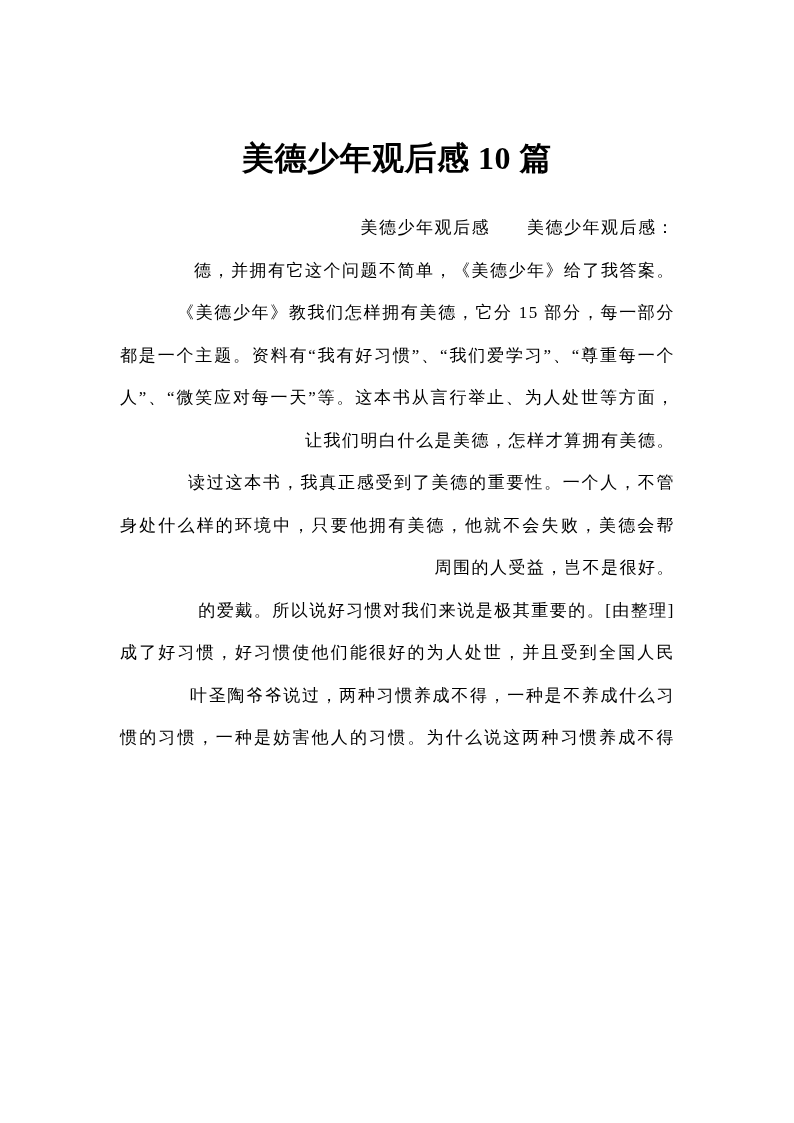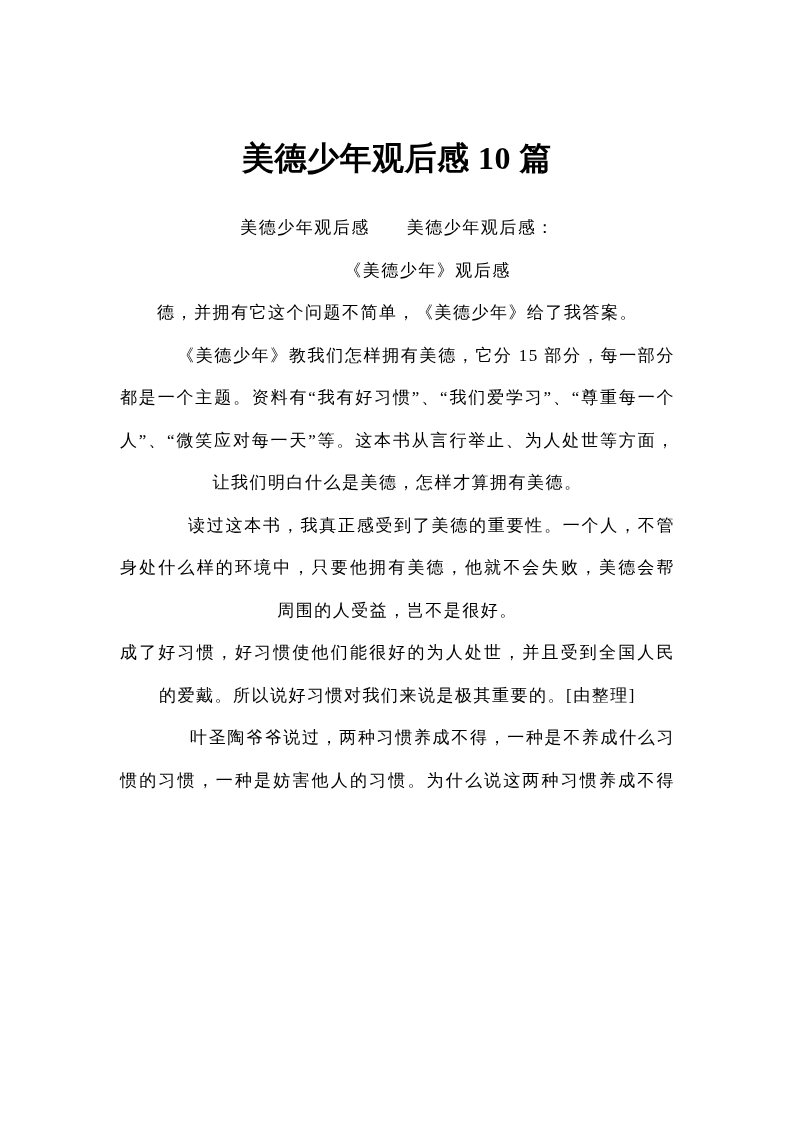--- a/index.html
+++ b/index.html
@@ -32,45 +32,44 @@
     position: absolute;
     top: 207px;
     left: 120px;
     width: 555px;
   }
   .line {
     height: 42.5px;
     line-height: 42.5px;
     font-size: 17px;
     letter-spacing: 1.5px;
-    text-align: center;
+    text-align: right;
     white-space: normal;
   }
   .line.j {
     text-align: justify;
     text-align-last: justify;
   }
 </style>
 </head>
 <body>
 
 <div class="page">
 
   <h1 class="doc-title">美德少年观后感 10 篇</h1>
 
   <div class="doc-body">
     <div class="line">美德少年观后感　　美德少年观后感：</div>
-    <div class="line" style="padding-left:60px;">《美德少年》观后感</div>
     <div class="line">德，并拥有它这个问题不简单，《美德少年》给了我答案。</div>
     <div class="line j" style="padding-left:57px;">《美德少年》教我们怎样拥有美德，它分 15 部分，每一部分</div>
     <div class="line j">都是一个主题。资料有“我有好习惯”、“我们爱学习”、“尊重每一个</div>
     <div class="line j">人”、“微笑应对每一天”等。这本书从言行举止、为人处世等方面，</div>
     <div class="line">让我们明白什么是美德，怎样才算拥有美德。</div>
     <div class="line j" style="padding-left:68px;">读过这本书，我真正感受到了美德的重要性。一个人，不管</div>
     <div class="line j">身处什么样的环境中，只要他拥有美德，他就不会失败，美德会帮</div>
     <div class="line">周围的人受益，岂不是很好。</div>
+    <div class="line">的爱戴。所以说好习惯对我们来说是极其重要的。[由整理]</div>
     <div class="line j">成了好习惯，好习惯使他们能很好的为人处世，并且受到全国人民</div>
-    <div class="line">的爱戴。所以说好习惯对我们来说是极其重要的。[由整理]</div>
     <div class="line j" style="padding-left:70px;">叶圣陶爷爷说过，两种习惯养成不得，一种是不养成什么习</div>
     <div class="line j">惯的习惯，一种是妨害他人的习惯。为什么说这两种习惯养成不得</div>
   </div>
 
 </div>
 
 </body></html>

